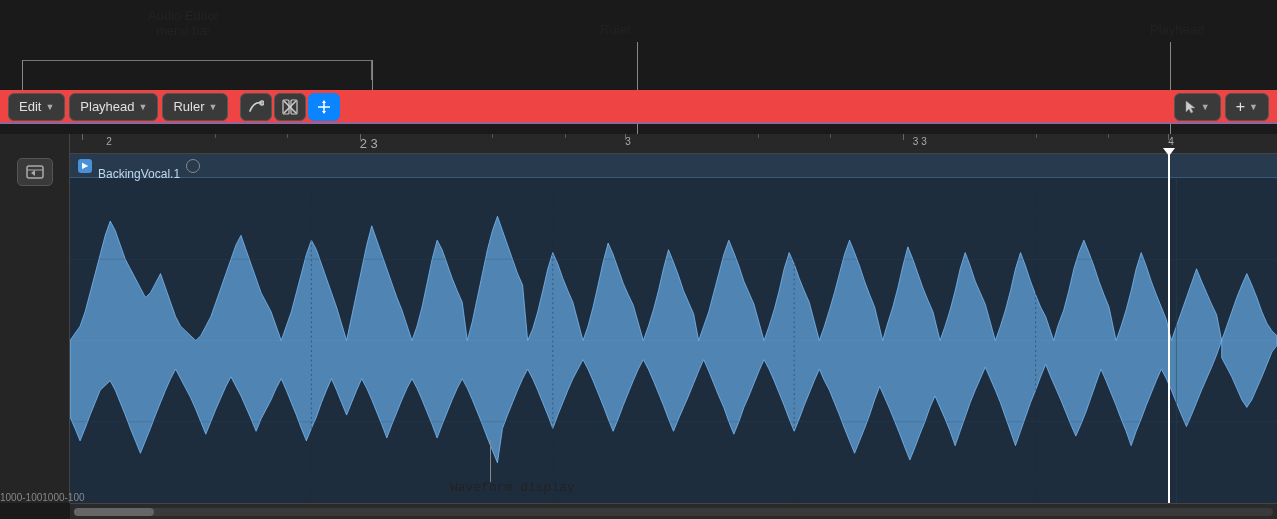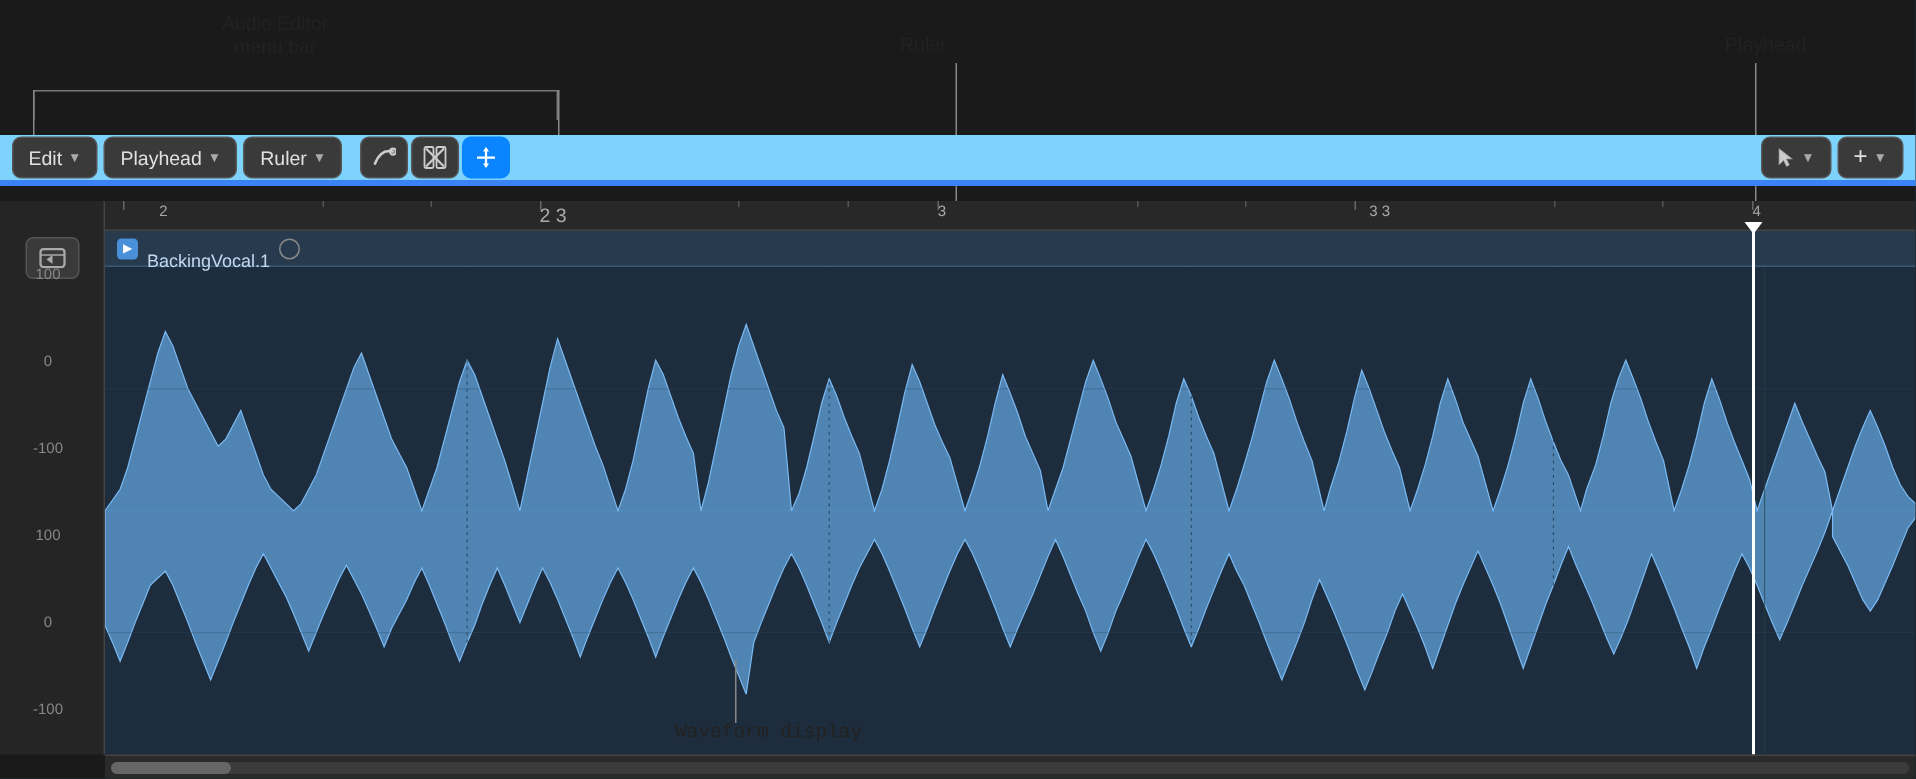--- a/index.html
+++ b/index.html
@@ -13,22 +13,22 @@
       position: relative;
     }
 
     
     .menu-bar {
       position: absolute;
       top: 90px;
       left: 0;
       right: 0;
       height: 34px;
-      background: #7dd3fc;
-      border-bottom: 4px solid #3b82f6;
+      background: #ef4444;
+      border-bottom: 1px solid #3b82f6;
       display: flex;
       align-items: center;
       padding: 0 8px;
       gap: 4px;
     }
     .menu-btn {
       display: flex;
       align-items: center;
       gap: 4px;
       padding: 4px 10px;
@@ -113,23 +113,23 @@
       font-size: 14px;
       color: #ccc;
     }
     .level-labels {
       position: absolute;
       left: 0;
       top: 154px;
       width: 70px;
       bottom: 16px;
       display: flex;
-      flex-direction: column;
+      flex-direction: row;
       justify-content: space-around;
-      align-items: center;
+      align-items: flex-end;
       padding-right: 6px;
       pointer-events: none;
     }
     .level-label {
       font-size: 10px;
       color: #888;
     }
 
     
     .waveform-container {

